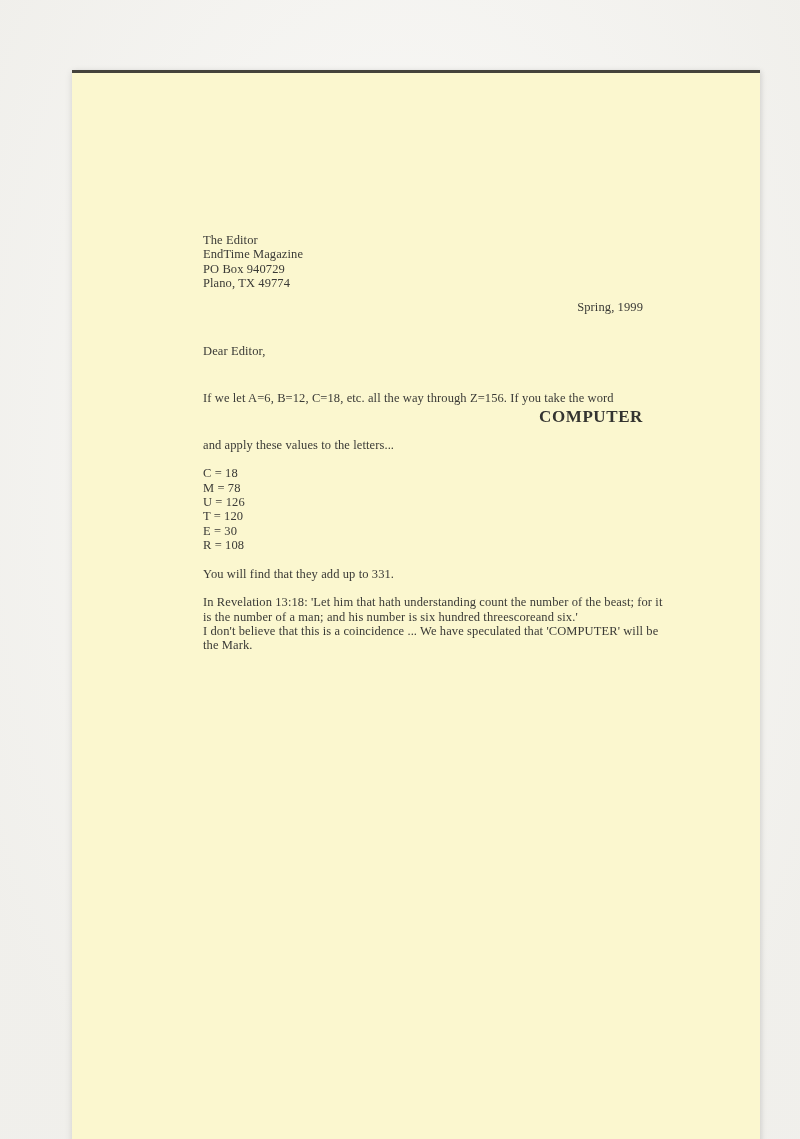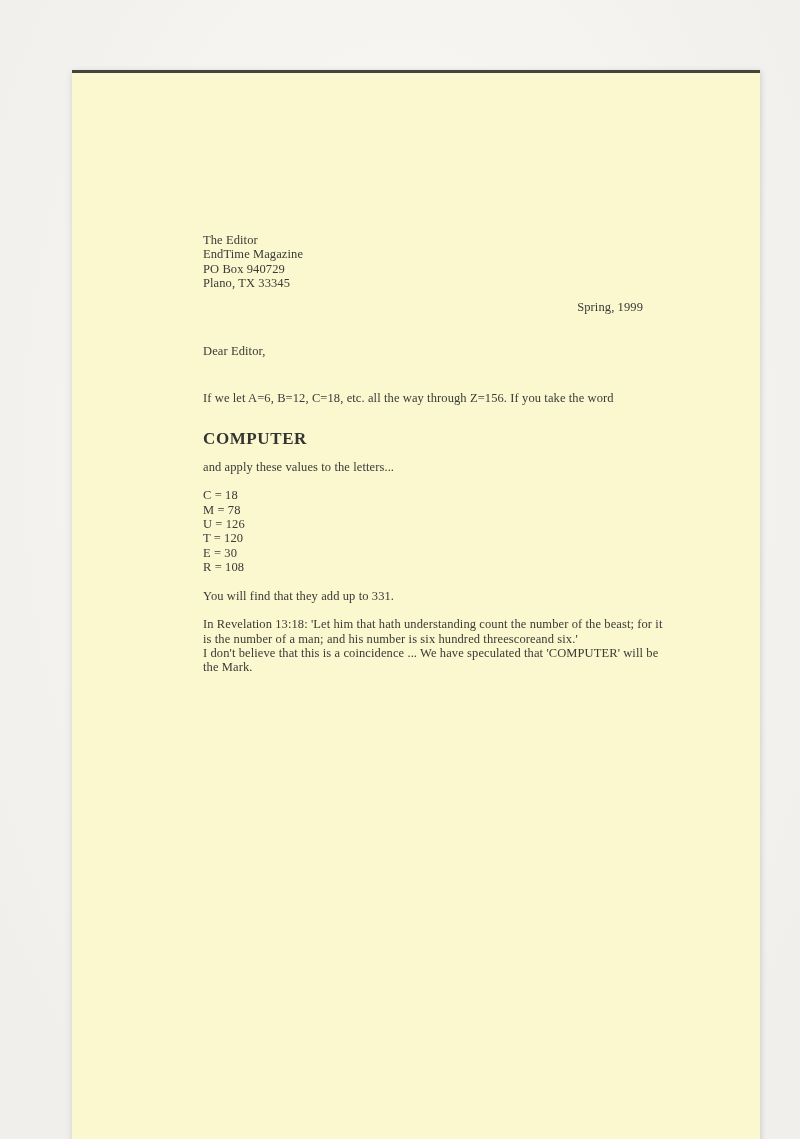--- a/index.html
+++ b/index.html
@@ -43,22 +43,22 @@
   .line { white-space: nowrap; }
   .addr-block { margin: 0; }
   .date-line {
     margin-top: 9px;
     text-align: right;
     white-space: nowrap;
   }
   .salutation { margin-top: 30px; }
   .intro-line { margin-top: 33px; }
   .heading {
-    margin-top: 23px;
-    text-align: left;
+    margin-top: 1px;
+    text-align: right;
     font-weight: bold;
     font-size: 17px;
     line-height: 20px;
     letter-spacing: 0.6px;
     color: #343430;
   }
   .apply-line { margin-top: 11px; }
   .values-block { margin-top: 14px; }
   .para { margin-top: 14px; }
   .para-16 { }
@@ -70,21 +70,21 @@
 
 <div class="scan-bg"></div>
 
 <div class="paper">
   <div class="content">
 
     <div class="addr-block">
       <div class="line">The Editor</div>
       <div class="line">EndTime Magazine</div>
       <div class="line">PO Box 940729</div>
-      <div class="line">Plano, TX 33345</div>
+      <div class="line">Plano, TX 49774</div>
     </div>
 
     <div class="date-line">Spring, 1999</div>
 
     <div class="salutation line">Dear Editor,</div>
 
     <div class="intro-line line">If we let A=6, B=12, C=18, etc. all the way through Z=156. If you take the word</div>
 
     <div class="heading">COMPUTER</div>
 

